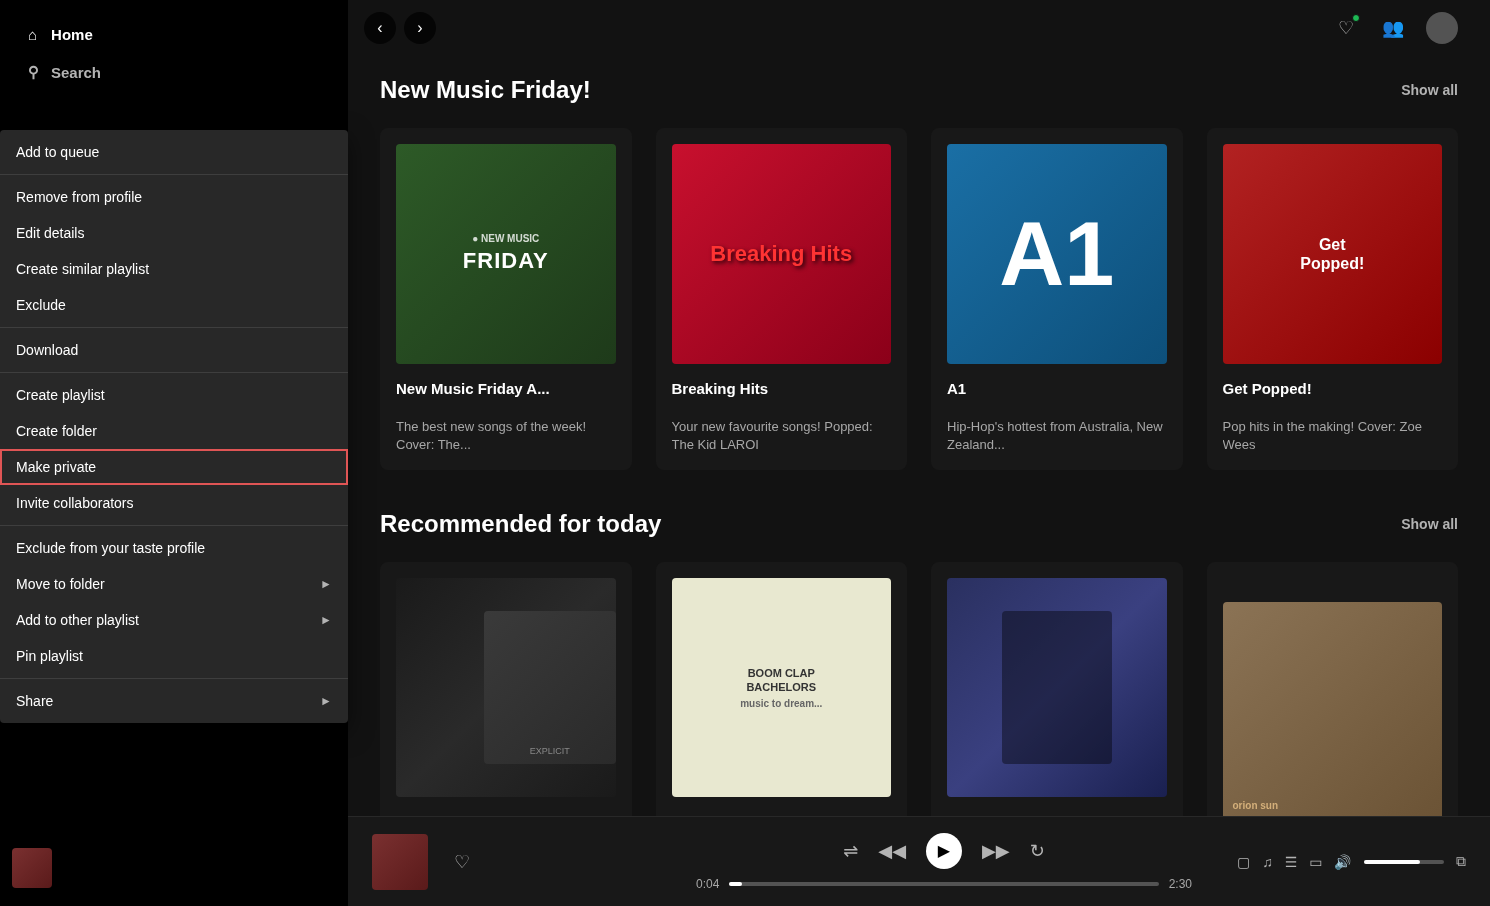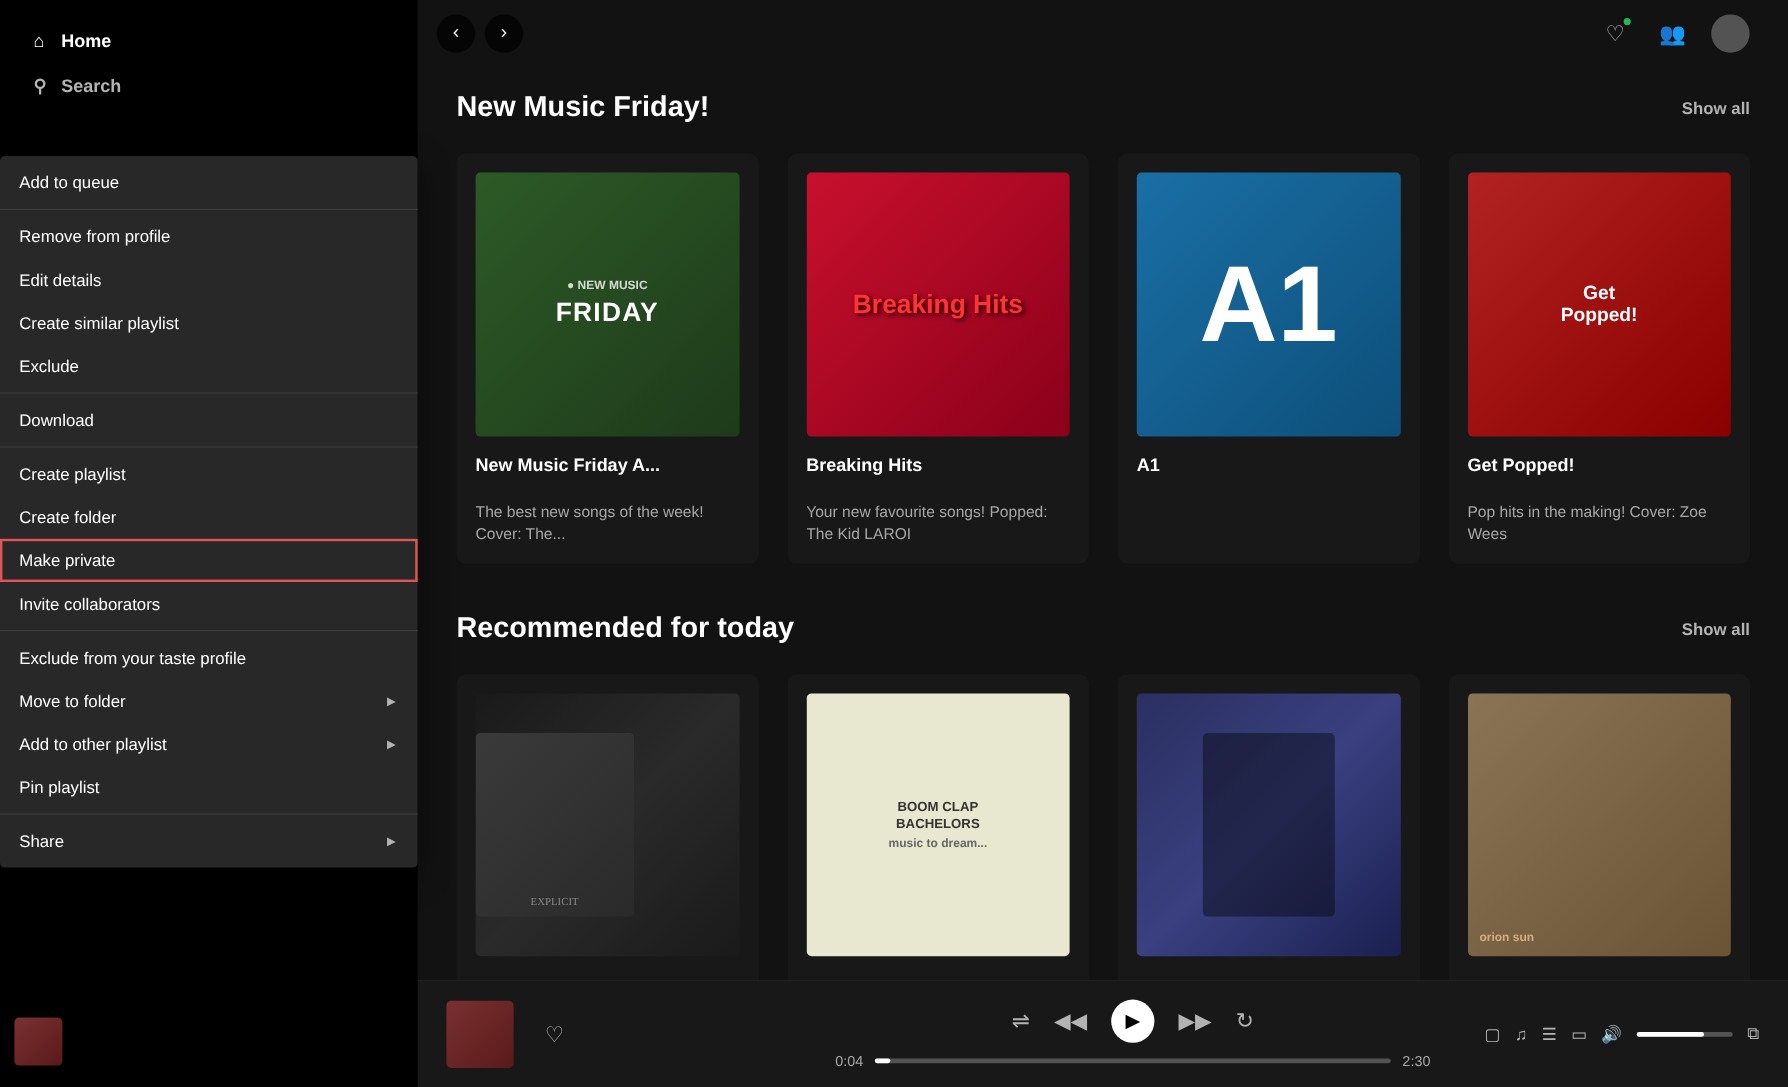--- a/index.html
+++ b/index.html
@@ -242,20 +242,21 @@
     .art-rec4 {
       background: linear-gradient(135deg, #c8a070 0%, #a07050 100%);
       display: flex;
       align-items: center;
       justify-content: center;
       font-size: 11px;
       font-weight: 700;
       color: #fff;
       padding: 8px;
       text-align: center;
+      margin-top: 24px;
     }
 
     
     .top-bar {
       display: flex;
       align-items: center;
       justify-content: space-between;
       padding: 12px 32px 12px 16px;
       position: sticky;
       top: 0;
@@ -576,20 +577,21 @@
           </div>
           <div class="card-title">Breaking Hits</div>
           <div class="card-desc">Your new favourite songs! Popped: The Kid LAROI</div>
         </div>
 
         <div class="card">
           <div class="card-image art-a1">
             <span style="font-size:90px; font-weight:900; color:#fff; line-height:1;">A1</span>
           </div>
           <div class="card-title">A1</div>
+          <div class="card-desc">Hip-Hop's hottest from Australia, New Zealand...</div>
         </div>
 
         <div class="card">
           <div class="card-image art-popped">
             <div style="text-align:center; padding:12px;">
               <div style="font-size:16px; font-weight:900; line-height:1.2;">Get<br>Popped!</div>
             </div>
           </div>
           <div class="card-title">Get Popped!</div>
           <div class="card-desc">Pop hits in the making! Cover: Zoe Wees</div>
@@ -597,21 +599,21 @@
       </div>
 
       <div class="main-header">
         <span class="section-title">Recommended for today</span>
         <a class="show-all-link">Show all</a>
       </div>
 
       <div class="cards-row">
 
         <div class="card">
-          <div class="card-image art-rec1" style="background: linear-gradient(135deg, #1a1a1a 0%, #2a2a2a 50%, #1a1a1a 100%); display:flex; align-items:center; justify-content:flex-start;font-family:Liberation Serif, serif;">
+          <div class="card-image art-rec1" style="background: linear-gradient(135deg, #1a1a1a 0%, #2a2a2a 50%, #1a1a1a 100%); display:flex; align-items:center; justify-content:flex-end;">
             <div style="width:60%; height:70%; background: linear-gradient(135deg, #3a3a3a 0%, #2a2a2a 100%); border-radius:4px; display:flex; align-items:flex-end; justify-content:center; padding-bottom:8px;">
               <div style="font-size:9px; color:#888; text-align:center;">EXPLICIT</div>
             </div>
           </div>
         </div>
 
         <div class="card">
           <div class="card-image art-rec2" style="background: #e8e8d0; display:flex; flex-direction:column; align-items:center; justify-content:center; gap:4px; padding:12px;">
             <div style="font-size:11px; font-weight:700; color:#333; text-align:center; line-height:1.3;">BOOM CLAP<br>BACHELORS</div>
             <div style="font-size:10px; color:#666;">music to dream...</div>

